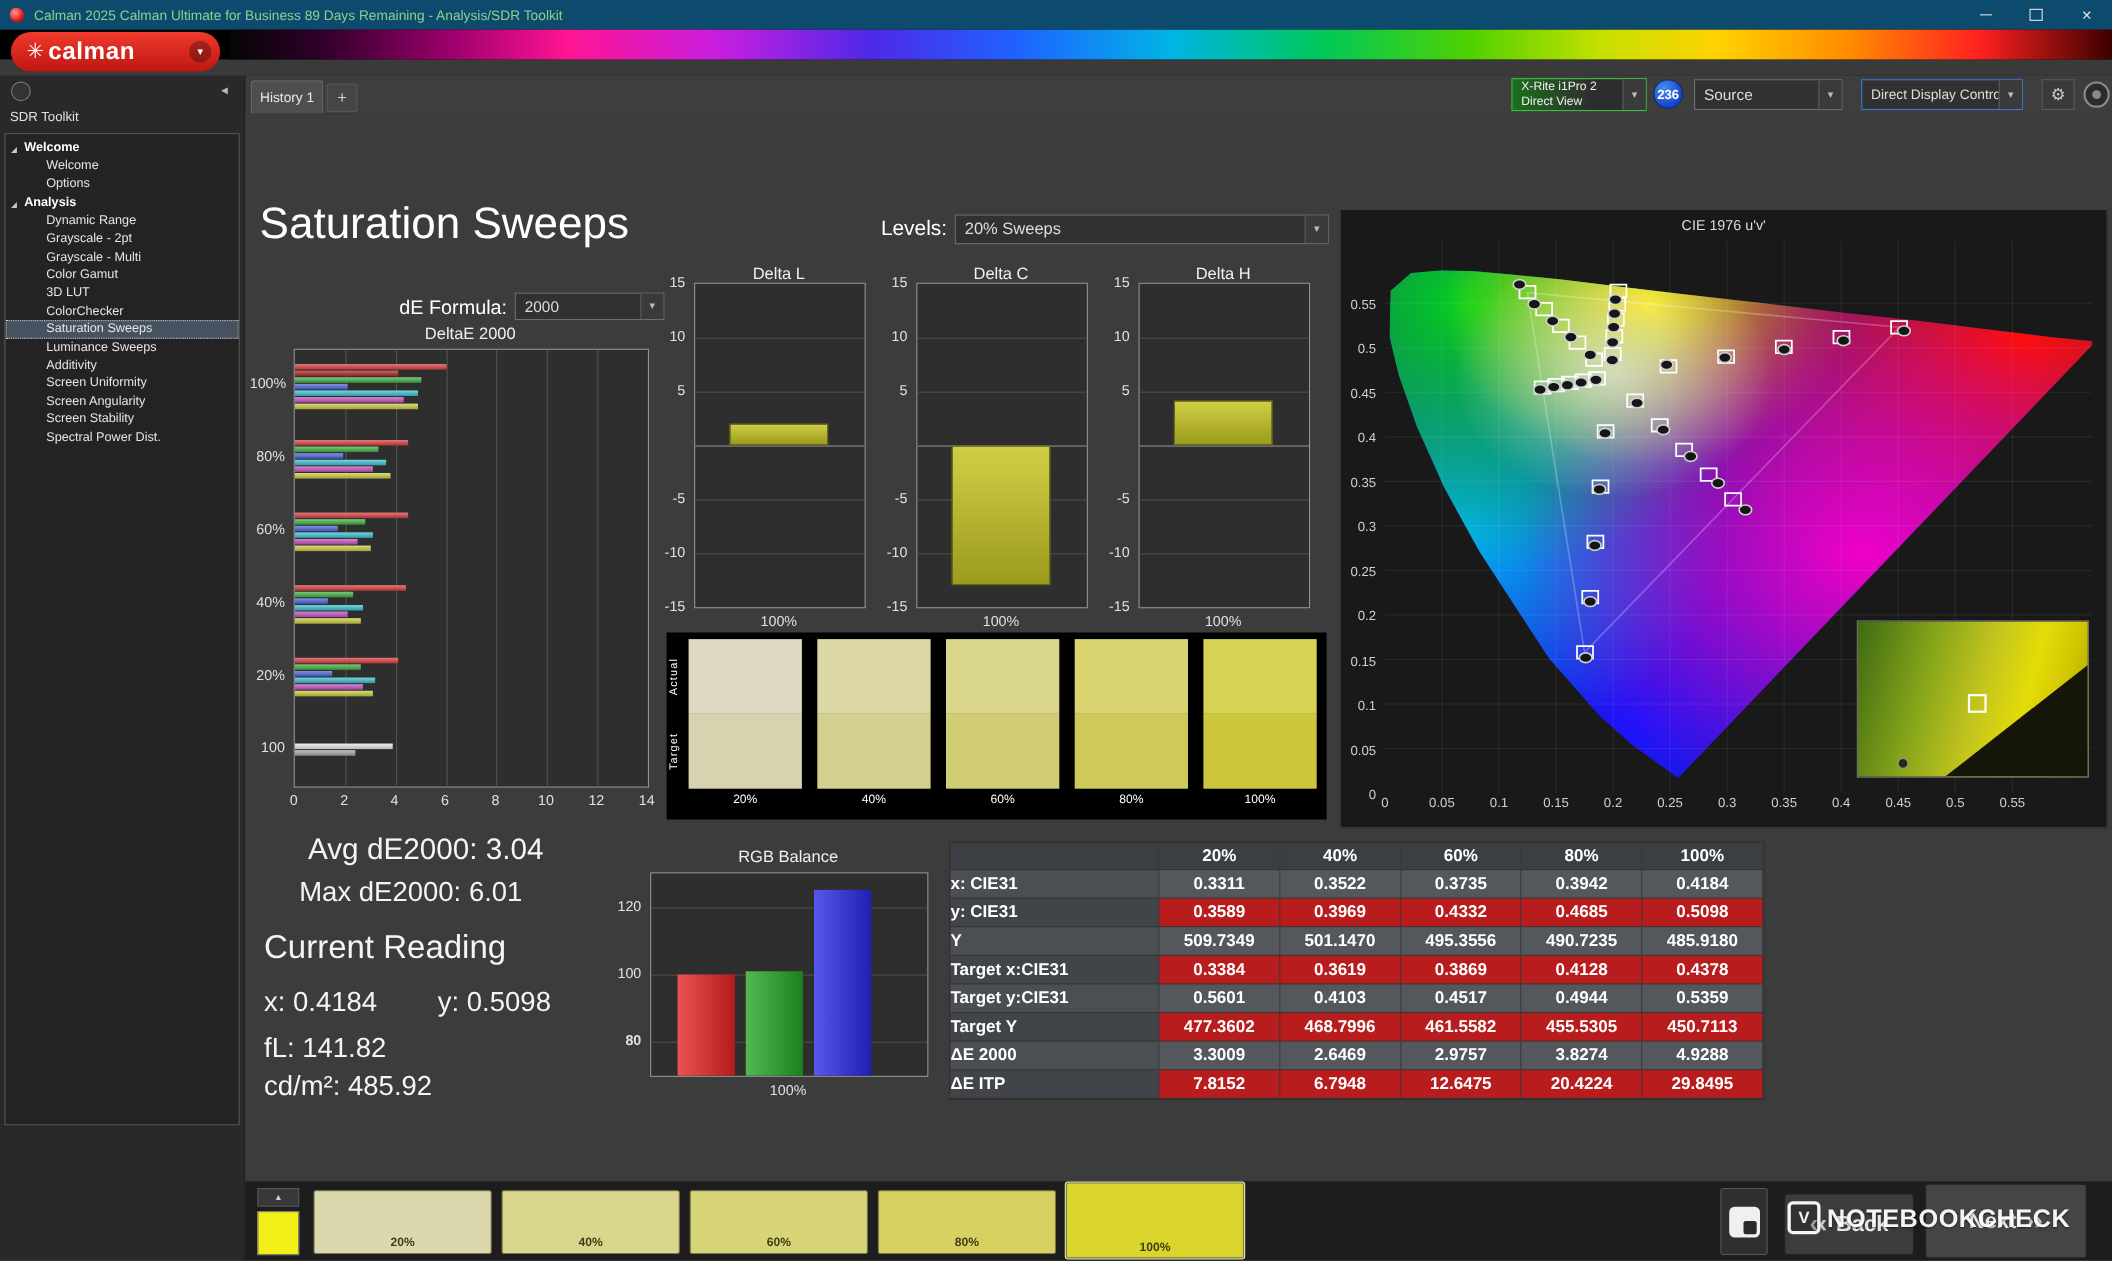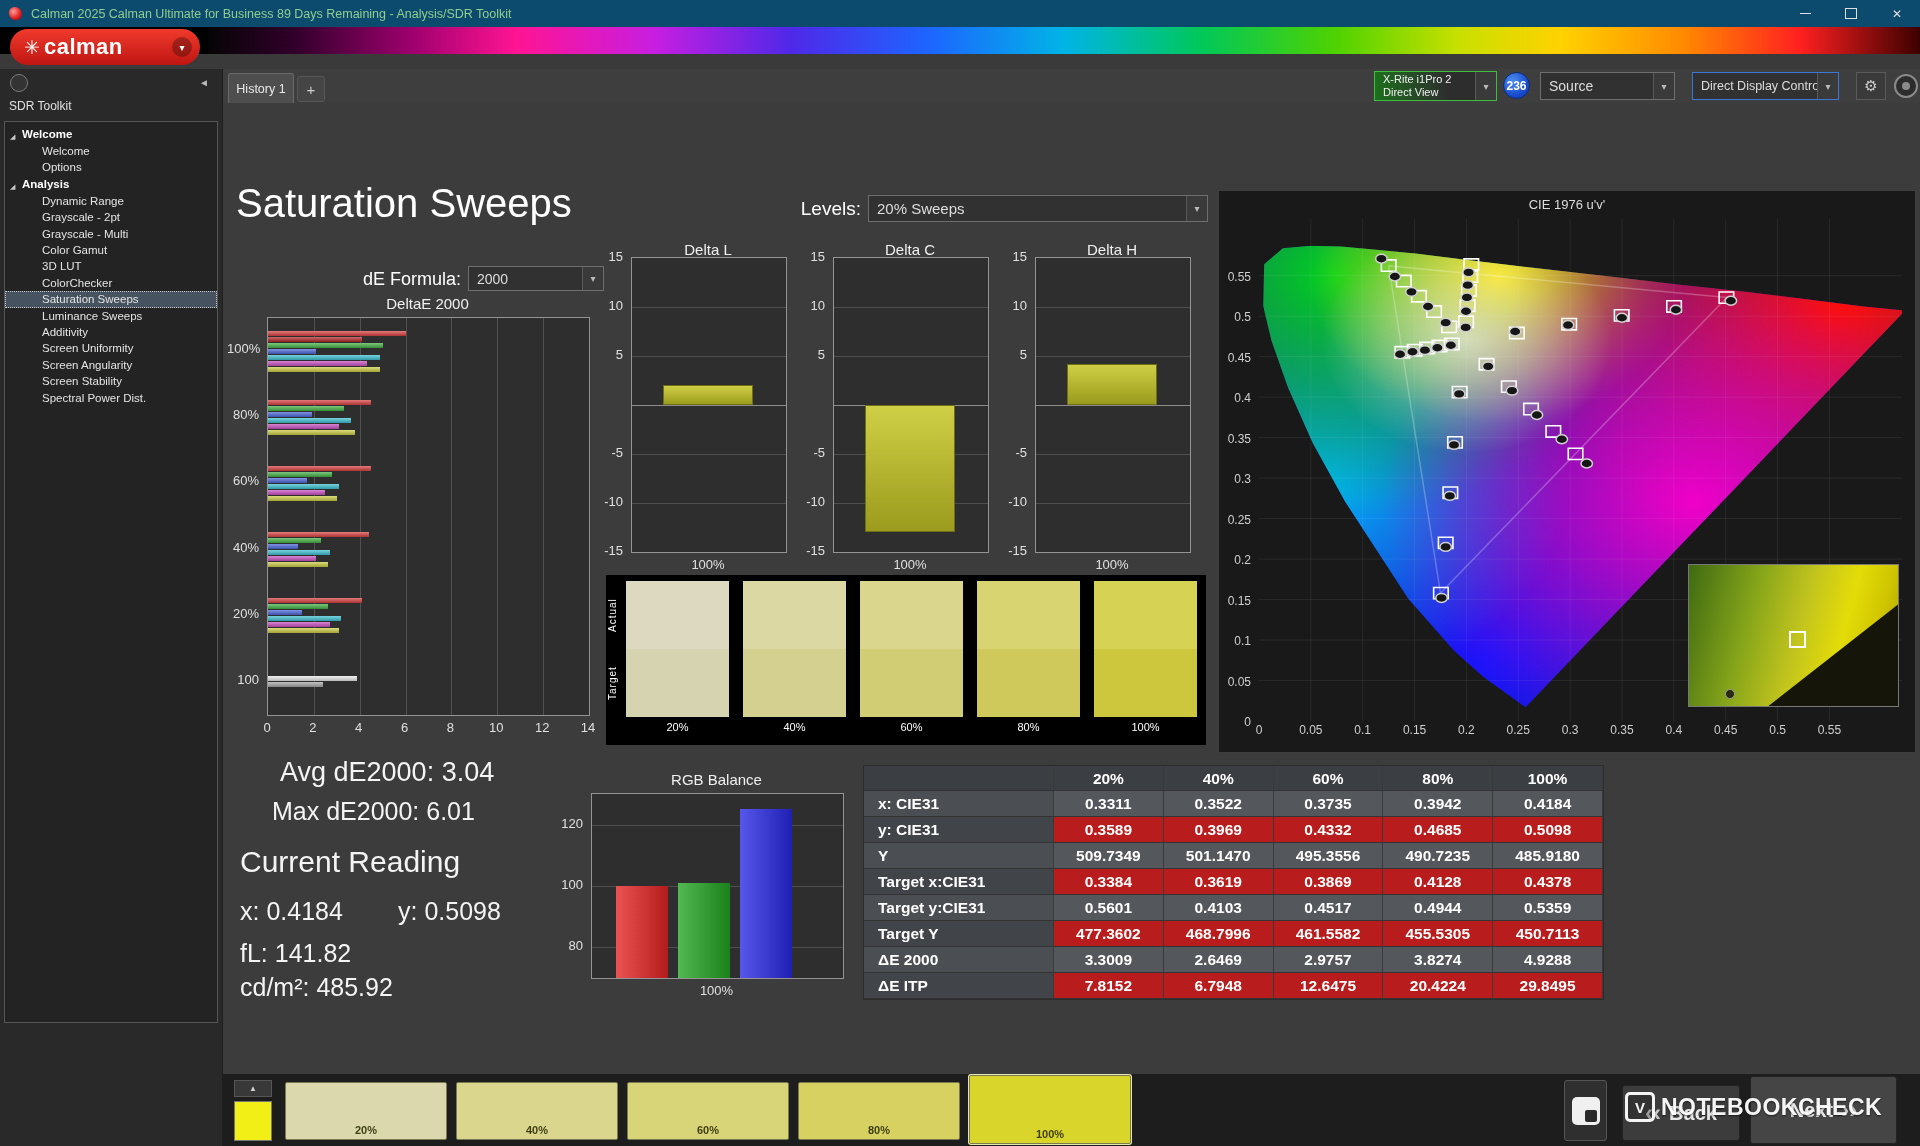--- a/index.html
+++ b/index.html
@@ -134,21 +134,21 @@
   .rgb-ylabels{position:absolute;left:0;top:22px;width:26px;height:184px}
   .rgb-plot{left:30px;top:22px;width:251px;height:184px}
   .rgb-xlabel{position:absolute;left:30px;top:212px;width:251px;text-align:center;font-size:13px;color:#e0e0e0}
   .vbar{position:absolute;bottom:0;width:52px;background-image:linear-gradient(90deg,rgba(255,255,255,.22),rgba(0,0,0,.22))}
 
   
   .data-table{position:absolute;left:640px;top:662px;width:739px;display:grid;grid-template-columns:190px repeat(5,109.8px);border:1px solid #2c2c2c}
   .cell{height:26px;line-height:26px;font-size:15.5px;color:#fff;border-right:1px solid #3a3a3a;border-bottom:1px solid #333;
         overflow:hidden;white-space:nowrap;font-weight:700;box-sizing:border-box}
   .cell.th{background:#3b3e42;text-align:center;height:25px;line-height:25px}
-  .cell.tl{padding-left:14px}
+  .cell.tl{}
   .cell.td{text-align:center}
   .cell.odd{background:#54575b}
   .cell.even{background:#b91c1c}
   .cell.tl.odd{background:#4b4e53}
   .cell.tl.even{background:#414449}
 
   
   .bottombar{position:absolute;left:223px;top:1074px;right:0;height:72px;background:#1d1d1d}
   .cur-arrow{position:absolute;left:11px;top:6px;width:38px;height:17px;background:#383838;border:1px solid #565656;
              display:flex;align-items:center;justify-content:center;font-size:8px;color:#cfcfcf;box-sizing:border-box;cursor:pointer}
@@ -593,21 +593,21 @@
   <div class="stat cur-x">x: 0.4184</div>
   <div class="stat cur-y">y: 0.5098</div>
   <div class="stat cur-fl">fL: 141.82</div>
   <div class="stat cur-cd">cd/m²: 485.92</div>
 
   <div class="rgb-block">
     <div class="chart-title rgb-title">RGB Balance</div>
     <div class="rgb-ylabels">
         <div class="ylab" style="top: 22.6667px;">120</div>
         <div class="ylab" style="top: 84px;">100</div>
-        <div class="ylab" style="top: 145.333px;">80</div>
+        <div class="ylab" style="top: 145.333px; font-weight: bold;">80</div>
       </div>
     <div class="frame rgb-plot">
         <div class="hgrid" style="top: 30.6667px;"></div>
         <div class="hgrid" style="top: 92px;"></div>
         <div class="hgrid" style="top: 153.333px;"></div>
         <div class="vbar" style="left: 24px; height: 92px; background-color: rgb(230, 34, 34);"></div>
         <div class="vbar" style="left: 86px; height: 95.0667px; background-color: rgb(34, 165, 34);"></div>
         <div class="vbar" style="left: 148px; height: 168.667px; background-color: rgb(40, 40, 230);"></div>
       </div>
     <div class="rgb-xlabel">100%</div>

